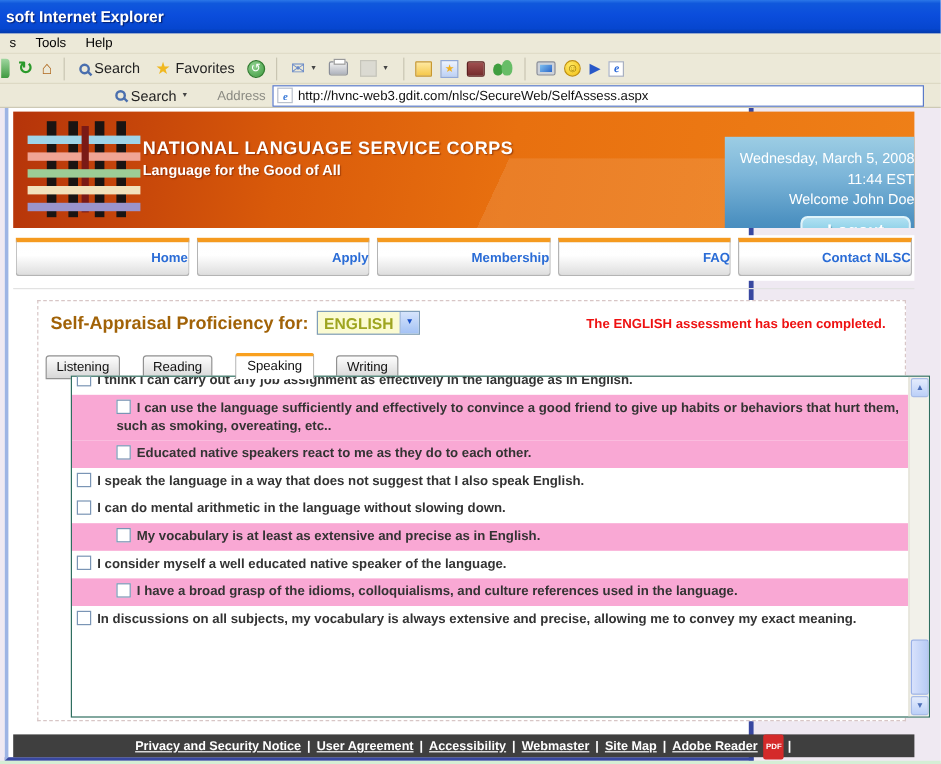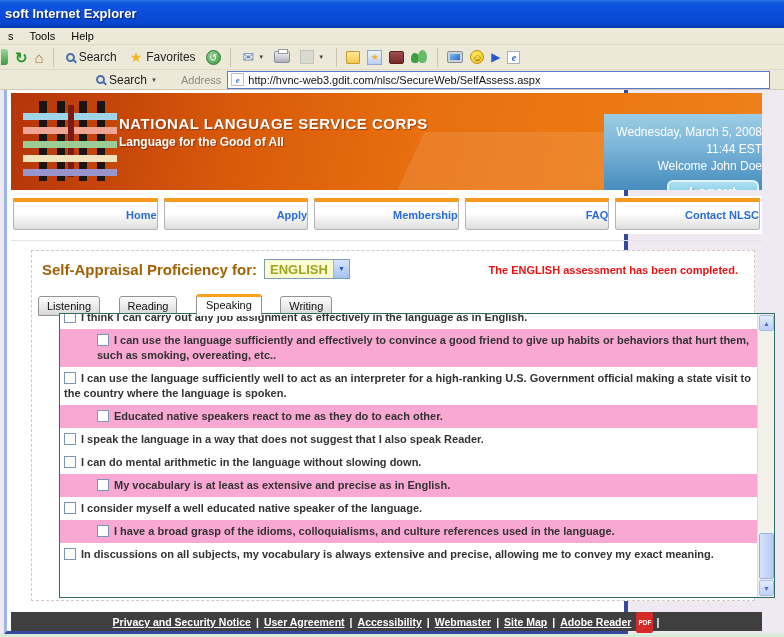--- a/index.html
+++ b/index.html
@@ -265,28 +265,25 @@
       </div>
 
       <div class="listbox">
         <div class="rows">
           <div class="row clip">
             <input type="checkbox" class="cb" style=""><span>I think I can carry out any job assignment as effectively in the language as in English.</span>
           </div>
           <div class="row alt">
             <input type="checkbox" class="cb" style=""><span>I can use the language sufficiently and effectively to convince a good friend to give up habits or behaviors that hurt them, such as smoking, overeating, etc..</span>
           </div>
-          <div class="row">
-            <input type="checkbox" class="cb" style=""><span>I can use the language sufficiently well to act as an interpreter for a high-ranking U.S. Government official making a state visit to the country where the language is spoken.</span>
-          </div>
           <div class="row alt">
             <input type="checkbox" class="cb" style=""><span>Educated native speakers react to me as they do to each other.</span>
           </div>
           <div class="row">
-            <input type="checkbox" class="cb" style=""><span>I speak the language in a way that does not suggest that I also speak Reader.</span>
+            <input type="checkbox" class="cb" style=""><span>I speak the language in a way that does not suggest that I also speak English.</span>
           </div>
           <div class="row">
             <input type="checkbox" class="cb" style=""><span>I can do mental arithmetic in the language without slowing down.</span>
           </div>
           <div class="row alt">
             <input type="checkbox" class="cb" style=""><span>My vocabulary is at least as extensive and precise as in English.</span>
           </div>
           <div class="row">
             <input type="checkbox" class="cb" style=""><span>I consider myself a well educated native speaker of the language.</span>
           </div>

